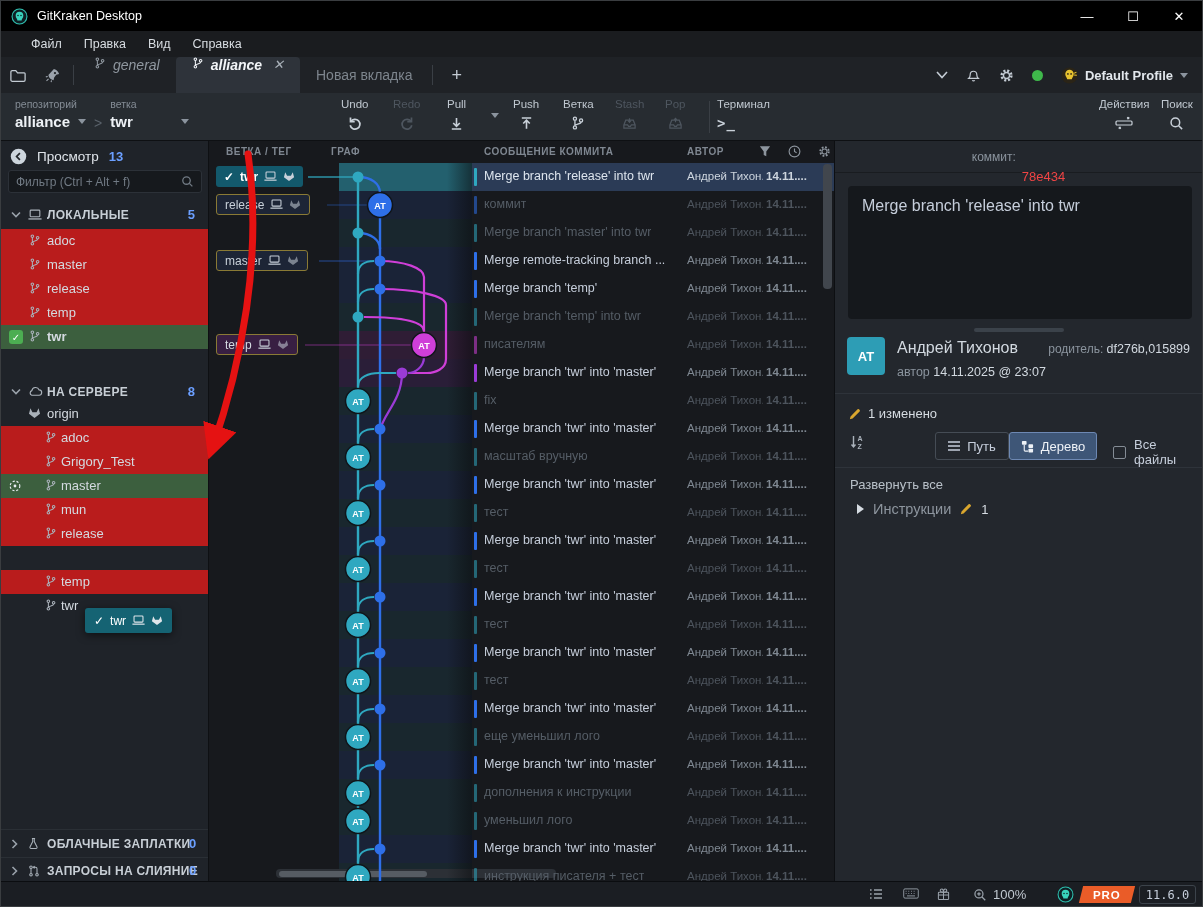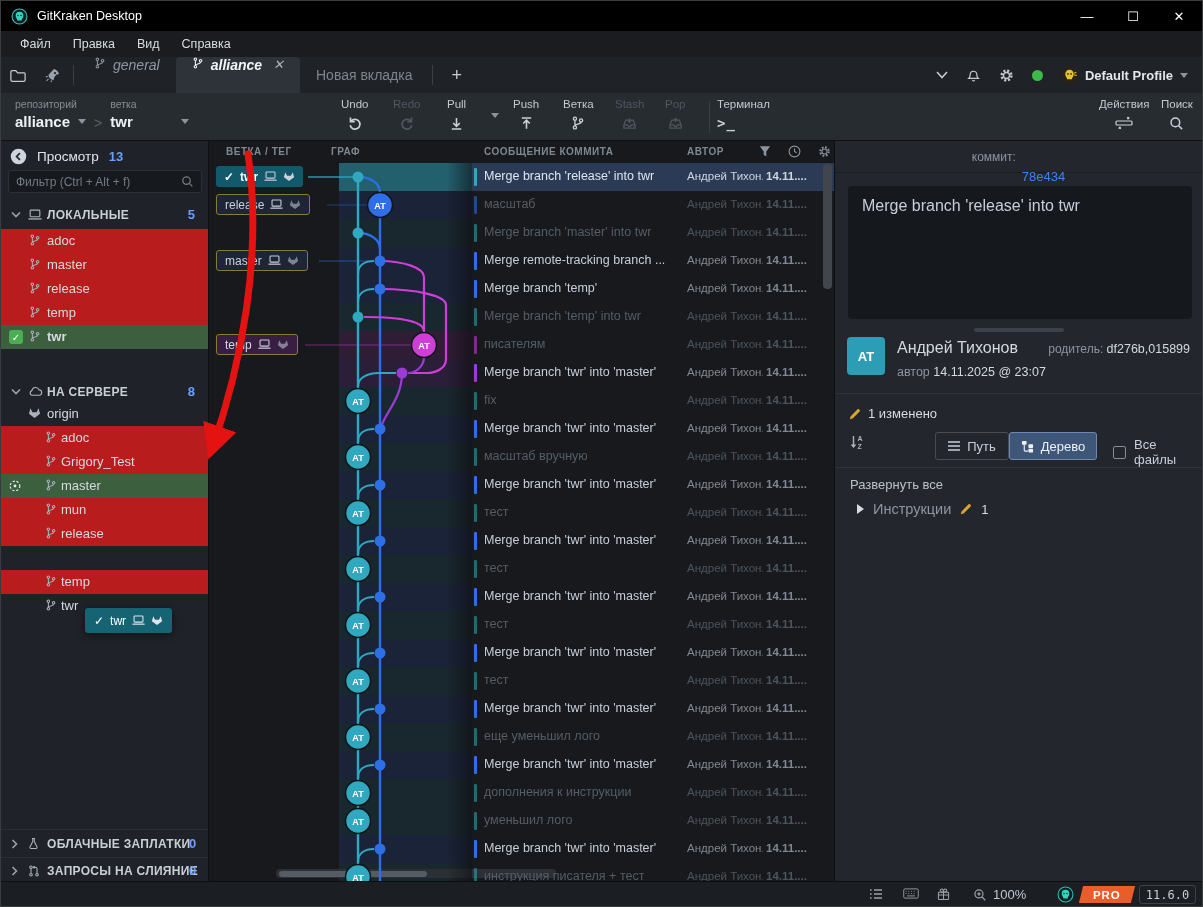--- a/index.html
+++ b/index.html
@@ -8,21 +8,21 @@
   .app { position:relative; width:1203px; height:907px; background:#17191d; overflow:hidden; border:1px solid #3a3d40; }
 
   
   .titlebar { position:absolute; left:0; top:0; right:0; height:30px; background:#000; display:flex; align-items:center; }
   .tb-logo { margin-left:10px; width:17px; height:17px; }
   .tb-title { margin-left:9px; color:#fff; font-size:12.5px; }
   .win-ctrls { margin-left:auto; display:flex; height:30px; }
   .win-btn { width:46px; height:30px; display:flex; align-items:center; justify-content:center; color:#fff; font-size:13px; }
 
   
-  .menubar { position:absolute; left:0; top:30px; right:0; height:26px; background:#1a1c1f; display:flex; align-items:center; padding-left:8px; }
+  .menubar { position:absolute; left:0; top:30px; right:0; height:26px; background:#1a1c1f; display:flex; align-items:center; padding-left:19px; }
   .menu-item { color:#d8dde2; font-size:12.5px; padding:0 11px; }
 
   
   .tabbar { position:absolute; left:0; top:56px; right:0; height:36px; background:#1f2226; display:flex; align-items:center; }
   .tab-icon-btn { width:34px; height:36px; display:flex; align-items:center; justify-content:center; color:#b9c1c9; }
   .tab-divider { width:1px; height:20px; background:#3a3f45; margin:0 4px; }
   .tab { height:36px; display:flex; align-items:flex-start; gap:7px; padding:0 16px; font-size:14px; color:#9098a0;font-style:italic; }
   .tab.active { background:#2e333a; color:#f2f5f8; font-weight:bold; border-radius:4px 4px 0 0; }
   .tab .x { font-weight:normal; color:#aab2ba; margin-left:4px; font-size:13px; }
   .tab-new { color:#7d858d; font-size:14px; padding:0 16px; }
@@ -92,21 +92,21 @@
   .glines { position:absolute; left:0; top:0; z-index:2; pointer-events:none; }
   .vsb { position:absolute; right:2px; top:23px; width:9px; bottom:2px; }
   .vsb .thumb { position:absolute; top:0; left:0; width:9px; height:125px; background:#41464d; border-radius:4px; }
   .hsb { position:absolute; left:67px; bottom:3px; width:280px; height:9px; background:#2c3036; border-radius:4px; }
   .hsb .thumb { position:absolute; left:3px; top:1.5px; width:148px; height:6px; background:#565c63; border-radius:3px; }
 
   
   .detail { position:absolute; left:833px; top:0; right:0; bottom:0; background:#23272d; border-left:1px solid #0d0f12; }
   .d-strip { position:absolute; left:0; top:0; right:0; height:32px; border-bottom:1px solid #191c20; display:flex; align-items:center; justify-content:center; gap:6px; }
   .d-strip .l { color:#8b949e; font-size:12px; }
-  .d-strip .v { color:#3b82f6; font-size:13px;margin-top:40px; }
+  .d-strip .v { color:#ef4444; font-size:13px;margin-top:40px; }
   .d-msgbox { position:absolute; left:13px; top:45px; width:344px; height:133px; background:#15181c; border-radius:4px; padding:11px 14px; color:#c6cedb; font-size:16px; }
   .d-handle { position:absolute; left:50%; top:187px; width:90px; height:4px; margin-left:-45px; background:#3b424a; border-radius:2px; }
   .d-avatar { position:absolute; left:12px; top:196px; width:38px; height:38px; background:#2d9db5; border-radius:4px; color:#fff; font-weight:bold; font-size:13px; display:flex; align-items:center; justify-content:center; }
   .d-name { position:absolute; left:62px; top:198px; color:#d2d9e0; font-size:16px; }
   .d-parent { position:absolute; right:12px; top:201px; font-size:12px; }
   .d-parent .l { color:#8b949e; } .d-parent .v { color:#d2d9e0; font-size:12.5px; }
   .d-authline { position:absolute; left:62px; top:224px; font-size:12.5px; }
   .d-authline .l { color:#8b949e; } .d-authline .v { color:#d2d9e0; }
   .d-sep1 { position:absolute; left:0; right:0; top:252px; border-top:1px solid #2e333a; }
   .d-changed { position:absolute; left:14px; top:265px; display:flex; align-items:center; gap:7px; color:#d6dce2; font-size:13px; }
@@ -610,21 +610,21 @@
               <span class="pic" style="opacity: 1;">
                 <svg width="12" height="11" viewBox="0 0 16 14" fill="currentColor">
                   <path d="M8 13 L1.2 8 L3 1.2 L5.4 6 h5.2 L13 1.2 L14.8 8 Z"></path>
                 </svg>
               </span>
             </div>
           </div>
           <div class="crow">
             <div class="band" style="background: rgba(46, 111, 232, 0.13);"></div>
             <div class="dash" style="background: rgb(46, 111, 232); opacity: 0.55;"></div>
-            <div class="cmsg" style="color: rgb(85, 93, 102);">масштаб</div>
+            <div class="cmsg" style="color: rgb(85, 93, 102);">коммит</div>
             <div class="cauth" style="color: rgb(77, 84, 93);">Андрей Тихон...</div>
             <div class="cdate" style="color: rgb(77, 84, 93);">14.11....</div>
             <div class="pill remote">
               <span>release</span>
               <span class="pic">
                 <svg width="13" height="11" viewBox="0 0 16 13" fill="none" stroke="currentColor" stroke-width="1.3">
                   <rect x="2.5" y="1" width="11" height="7.5" rx="1"></rect>
                   <path d="M.5 11 h15" stroke-width="1.5"></path>
                 </svg>
               </span>

